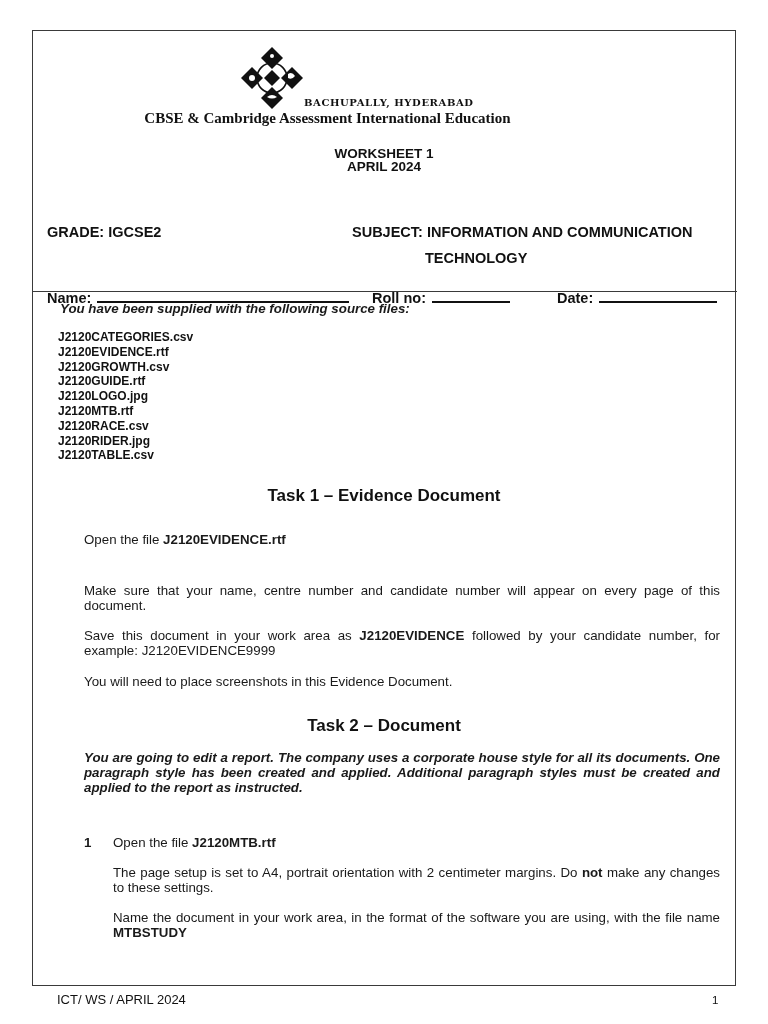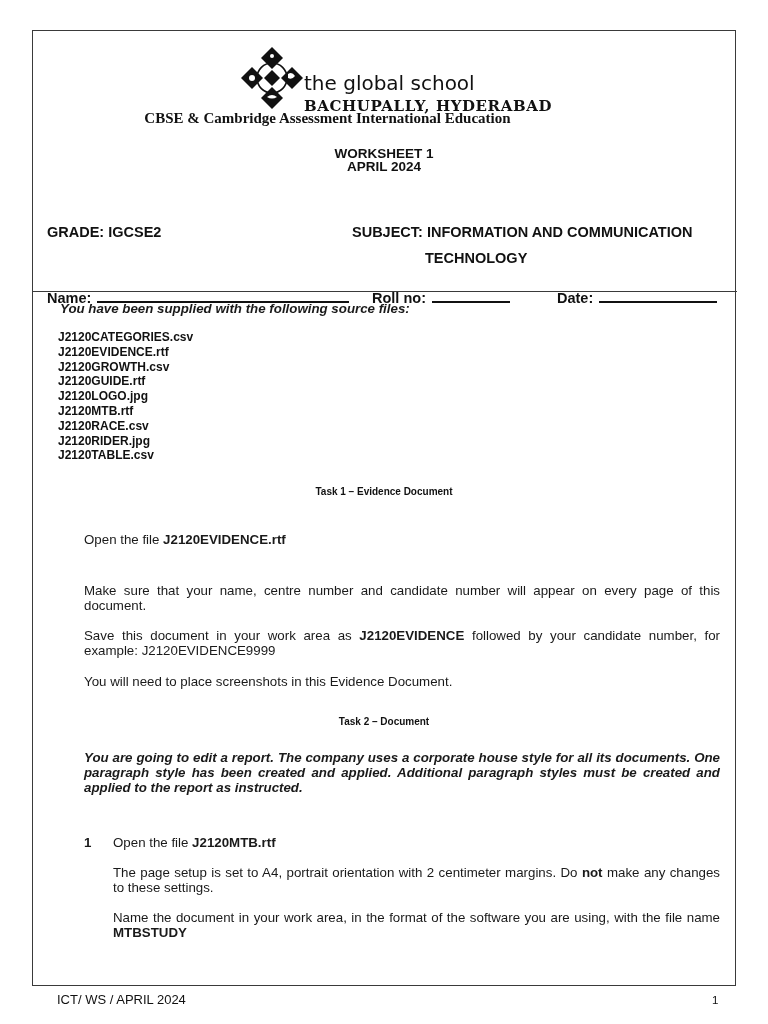--- a/index.html
+++ b/index.html
@@ -18,21 +18,21 @@
       position: absolute; left: 66px; top: 2px; font-family: "DejaVu Serif", serif;
       font-weight: bold; font-size: 24px; letter-spacing: 0.3px; color: #111;
       line-height: 26px; white-space: nowrap;
     }
     .school-tag {
       position: absolute; left: 66px; top: 28px; font-family: "DejaVu Sans", sans-serif;
       font-size: 20px; color: #111; line-height: 22px; white-space: nowrap;
     }
     .school-loc {
       position: absolute; left: 66px; top: 53px; font-family: "DejaVu Serif", serif;
-      font-weight: bold; font-size: 15px; letter-spacing: 0.6px; color: #111; white-space: nowrap;
+      font-weight: bold; font-size: 10px; letter-spacing: 0.6px; color: #111; white-space: nowrap;
     }
     .board {
       position: absolute; left: 0; width: 655px; top: 110px; text-align: center;
       font-family: "Liberation Serif", serif; font-weight: bold; font-size: 15px; color: #111;
     }
     .ws-title {
       position: absolute; left: 0; width: 768px; text-align: center;
       font-family: "Liberation Sans", sans-serif; font-weight: bold; font-size: 13.5px; color: #111;
     }
     .hdr {
@@ -45,21 +45,21 @@
       color: #1a1a1a; line-height: 15px;
     }
     .italic { font-style: italic; font-weight: bold; }
     .justify { text-align: justify; }
     .file-list {
       position: absolute; left: 58px; top: 330px; font-family: "Liberation Sans", sans-serif;
       font-weight: bold; font-size: 12px; line-height: 14.8px; color: #111;
     }
     .task-title {
       position: absolute; left: 0; width: 768px; text-align: center;
-      font-family: "Liberation Sans", sans-serif; font-weight: bold; font-size: 10px; color: #111;
+      font-family: "Liberation Sans", sans-serif; font-weight: bold; font-size: 17px; color: #111;
     }
     .footer-left {
       position: absolute; left: 57px; top: 992px; font-family: "Liberation Sans", sans-serif;
       font-size: 13px; color: #111;
     }
     .footer-right {
       position: absolute; left: 712px; top: 994px; font-family: "Liberation Sans", sans-serif;
       font-size: 11.5px; color: #111;
     }
     b { font-weight: bold; }
@@ -76,21 +76,20 @@
     <polygon points="34,3 45,14 34,25 23,14" fill="#111"></polygon>
     <polygon points="3,34 14,23 25,34 14,45" fill="#111"></polygon>
     <polygon points="43,34 54,23 65,34 54,45" fill="#111"></polygon>
     <polygon points="34,43 45,54 34,65 23,54" fill="#111"></polygon>
     <polygon points="34,26 42,34 34,42 26,34" fill="#111"></polygon>
     <circle cx="14" cy="34" r="3" fill="#fff"></circle>
     <path d="M50 30 q4 -3 7 2 q-3 4 -7 2z" fill="#fff"></path>
     <path d="M29 53 q5 -4 10 0 q-5 3 -10 0z" fill="#fff"></path>
     <circle cx="34" cy="12" r="2" fill="#fff"></circle>
   </svg>
-  <div class="school-tag">the global school</div>
   <div class="school-loc">BACHUPALLY, HYDERABAD</div>
 </div>
 
 <div class="board">CBSE &amp; Cambridge Assessment International Education</div>
 
 <div class="ws-title" style="top:146px;">WORKSHEET 1</div>
 <div class="ws-title" style="top:159px;">APRIL 2024</div>
 
 <div class="hdr" style="left:47px; top:196px;">GRADE: IGCSE2</div>
 <div class="hdr" style="left:352px; top:196px;">SUBJECT: INFORMATION AND COMMUNICATION</div>

